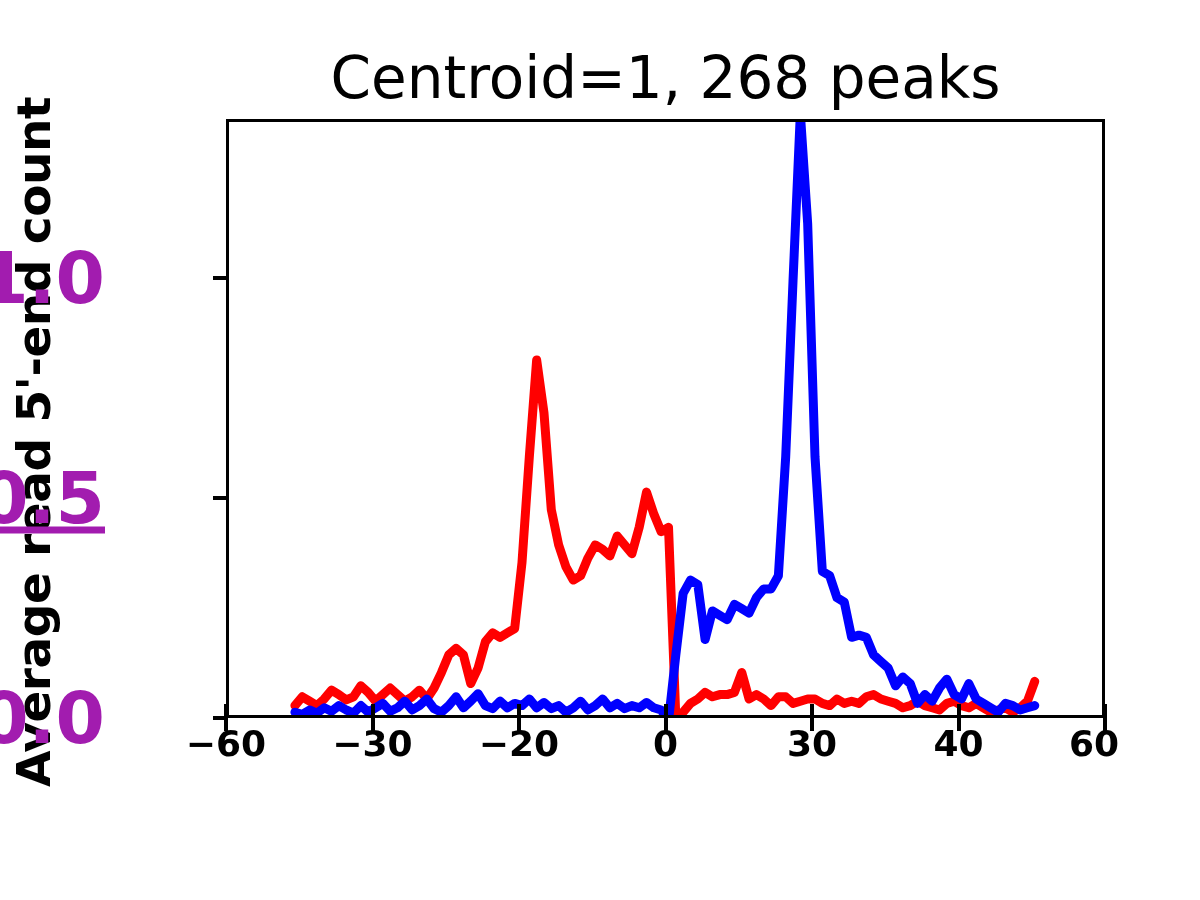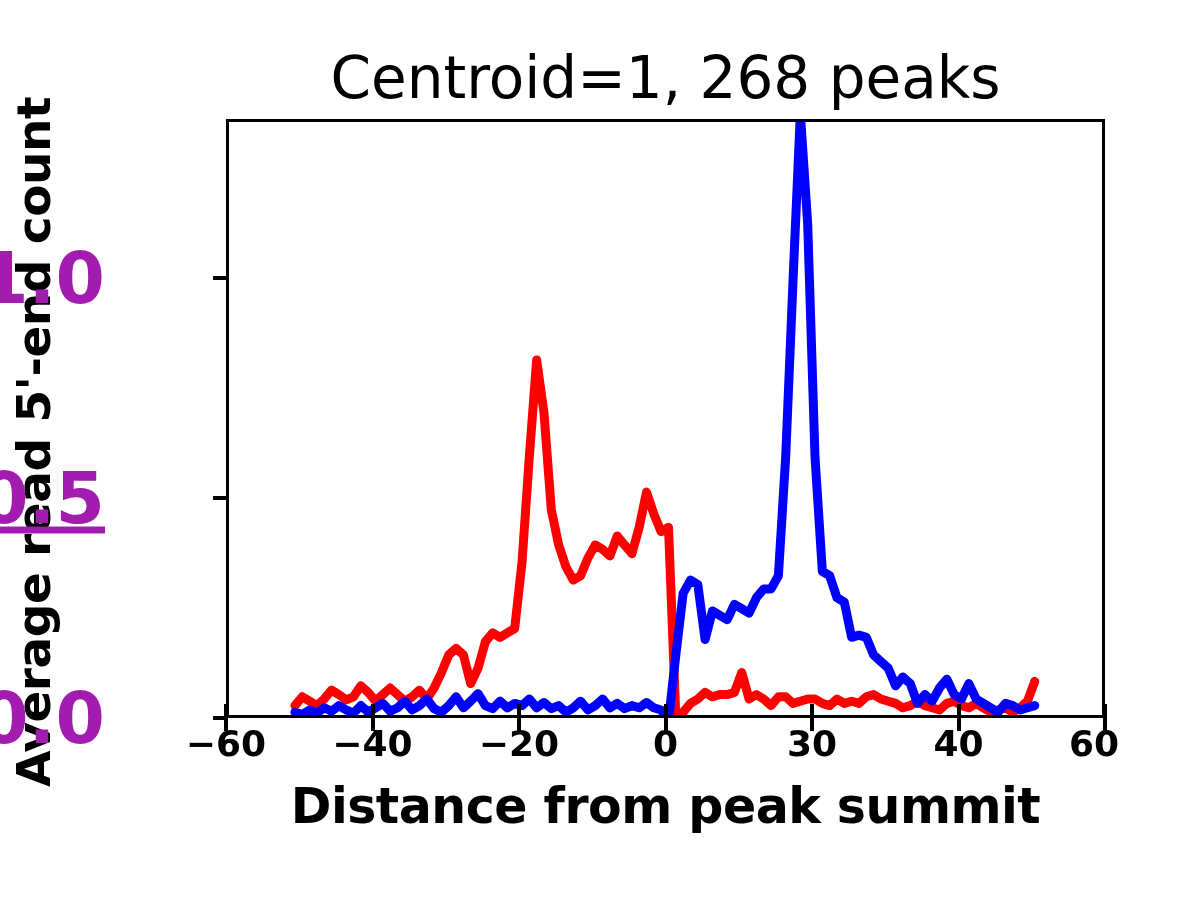--- a/index.html
+++ b/index.html
@@ -129,21 +129,20 @@
 <body>
 
 <div id="page">
 
   <div id="chart-title">Centroid=1, 268 peaks</div>
 
   <div id="ylabel">
     <span class="ytext">Average read 5'-end count</span>
   </div>
 
-  <div id="xlabel">Distance from peak summit</div>
 
   <div id="plot-area">
     <svg id="plot-svg" viewBox="0 0 879 599" preserveAspectRatio="none">
       <g id="series-group">
           <polyline points="65.92,583.59 73.25,574.78 80.57,579.19 87.90,583.59 95.23,576.99 102.55,568.18 109.88,572.58 117.20,577.87 124.52,574.78 131.85,563.78 139.17,570.38 146.50,579.19 153.82,572.58 161.15,565.98 168.48,572.58 175.80,579.19 183.13,574.78 190.45,568.18 197.78,576.99 205.10,565.98 212.43,550.57 219.75,532.96 227.08,526.35 234.40,532.96 241.73,561.58 249.05,546.17 256.38,519.75 263.70,510.94 271.03,515.35 278.35,510.94 285.68,506.54 293.00,440.50 300.32,334.83 307.65,237.97 314.98,290.80 322.30,387.67 329.63,422.89 336.95,444.90 344.27,458.11 351.60,453.71 358.93,436.10 366.25,422.89 373.57,427.29 380.90,433.90 388.22,414.08 395.55,422.89 402.88,431.69 410.20,405.28 417.52,370.05 424.85,392.07 432.17,409.68 439.50,405.28 446.82,594.60 454.15,590.19 461.48,581.39 468.80,576.99 476.12,570.38 483.45,574.78 490.78,572.58 498.10,572.58 505.42,570.38 512.75,550.57 520.08,576.99 527.40,572.58 534.72,576.99 542.05,583.59 549.38,574.78 556.70,574.78 564.03,581.39 571.35,579.19 578.67,576.99 586.00,576.99 593.33,581.39 600.65,583.59 607.98,576.99 615.30,581.39 622.63,579.19 629.95,581.39 637.27,574.78 644.60,572.58 651.93,576.99 659.25,579.19 666.57,581.39 673.90,585.79 681.23,583.59 688.55,579.19 695.88,583.59 703.20,585.79 710.52,587.99 717.85,581.39 725.17,579.19 732.50,583.59 739.83,585.79 747.15,581.39 754.47,585.79 761.80,590.19 769.13,587.99 776.45,585.79 783.78,590.19 791.10,585.79 798.42,579.19 805.75,559.37 813.08,NaN" fill="none" stroke="#FF0000" stroke-width="9" stroke-linejoin="round" stroke-linecap="round"></polyline>
           <polyline points="65.92,590.19 73.25,592.40 80.57,587.99 87.90,591.07 95.23,585.79 102.55,589.31 109.88,583.59 117.20,587.99 124.52,591.07 131.85,583.59 139.17,590.19 146.50,585.79 153.82,581.39 161.15,589.31 168.48,585.79 175.80,579.19 183.13,587.99 190.45,583.59 197.78,576.99 205.10,586.67 212.43,590.19 219.75,583.59 227.08,574.78 234.40,585.79 241.73,579.19 249.05,571.70 256.38,583.59 263.70,586.67 271.03,579.19 278.35,585.79 285.68,581.39 293.00,583.59 300.32,576.99 307.65,585.79 314.98,580.51 322.30,586.67 329.63,583.59 336.95,590.19 344.27,585.79 351.60,579.19 358.93,587.99 366.25,583.59 373.57,576.99 380.90,585.79 388.22,581.39 395.55,586.67 402.88,583.59 410.20,585.79 417.52,580.51 424.85,585.79 432.17,587.99 439.50,599.00 446.82,532.96 454.15,471.32 461.48,458.11 468.80,462.51 476.12,517.55 483.45,488.93 490.78,493.33 498.10,497.74 505.42,482.33 512.75,486.73 520.08,491.13 527.40,475.72 534.72,466.92 542.05,466.92 549.38,453.71 556.70,334.83 564.03,158.72 571.35,-8.59 578.67,101.48 586.00,334.83 593.33,449.31 600.65,453.71 607.98,475.72 615.30,480.12 622.63,515.35 629.95,513.15 637.27,515.35 644.60,532.96 651.93,539.56 659.25,546.17 666.57,563.78 673.90,554.97 681.23,561.58 688.55,581.39 695.88,572.58 703.20,579.19 710.52,565.98 717.85,557.17 725.17,572.58 732.50,576.99 739.83,561.58 747.15,576.99 754.47,581.39 761.80,585.79 769.13,590.19 776.45,581.39 783.78,583.59 791.10,587.99 798.42,585.79 805.75,583.59 813.08,NaN" fill="none" stroke="#0000FF" stroke-width="9" stroke-linejoin="round" stroke-linecap="round"></polyline>
         </g>
     </svg>
   </div>
 
@@ -161,21 +160,21 @@
       <div class="otick-x" style="left: 956.5px;"></div>
       <div class="otick-x" style="left: 956.5px; top: 704px; height: 14px;"></div>
       <div class="otick-x" style="left: 1103px;"></div>
       <div class="otick-x" style="left: 1103px; top: 704px; height: 14px;"></div>
       <div class="otick-y" style="top: 716px;"></div>
       <div class="otick-y" style="top: 495.86px;"></div>
       <div class="otick-y" style="top: 275.721px;"></div>
     </div>
   <div id="xticklabels-layer">
       <div class="xticklabel" style="left: 226px;">−60</div>
-      <div class="xticklabel" style="left: 372.5px;">−40</div>
+      <div class="xticklabel" style="left: 372.5px;">−30</div>
       <div class="xticklabel" style="left: 519px;">−20</div>
       <div class="xticklabel" style="left: 665.5px;">0</div>
       <div class="xticklabel" style="left: 812px;">30</div>
       <div class="xticklabel" style="left: 958.5px;">40</div>
       <div class="xticklabel" style="left: 1094px;">60</div>
     </div>
   <div id="yticklabels-layer">
       <div class="yticklabel" style="top: 718px;">0.0</div>
       <div class="yticklabel" style="top: 497.86px; text-decoration: underline;">0.5</div>
       <div class="yticklabel" style="top: 277.721px;">1.0</div>

